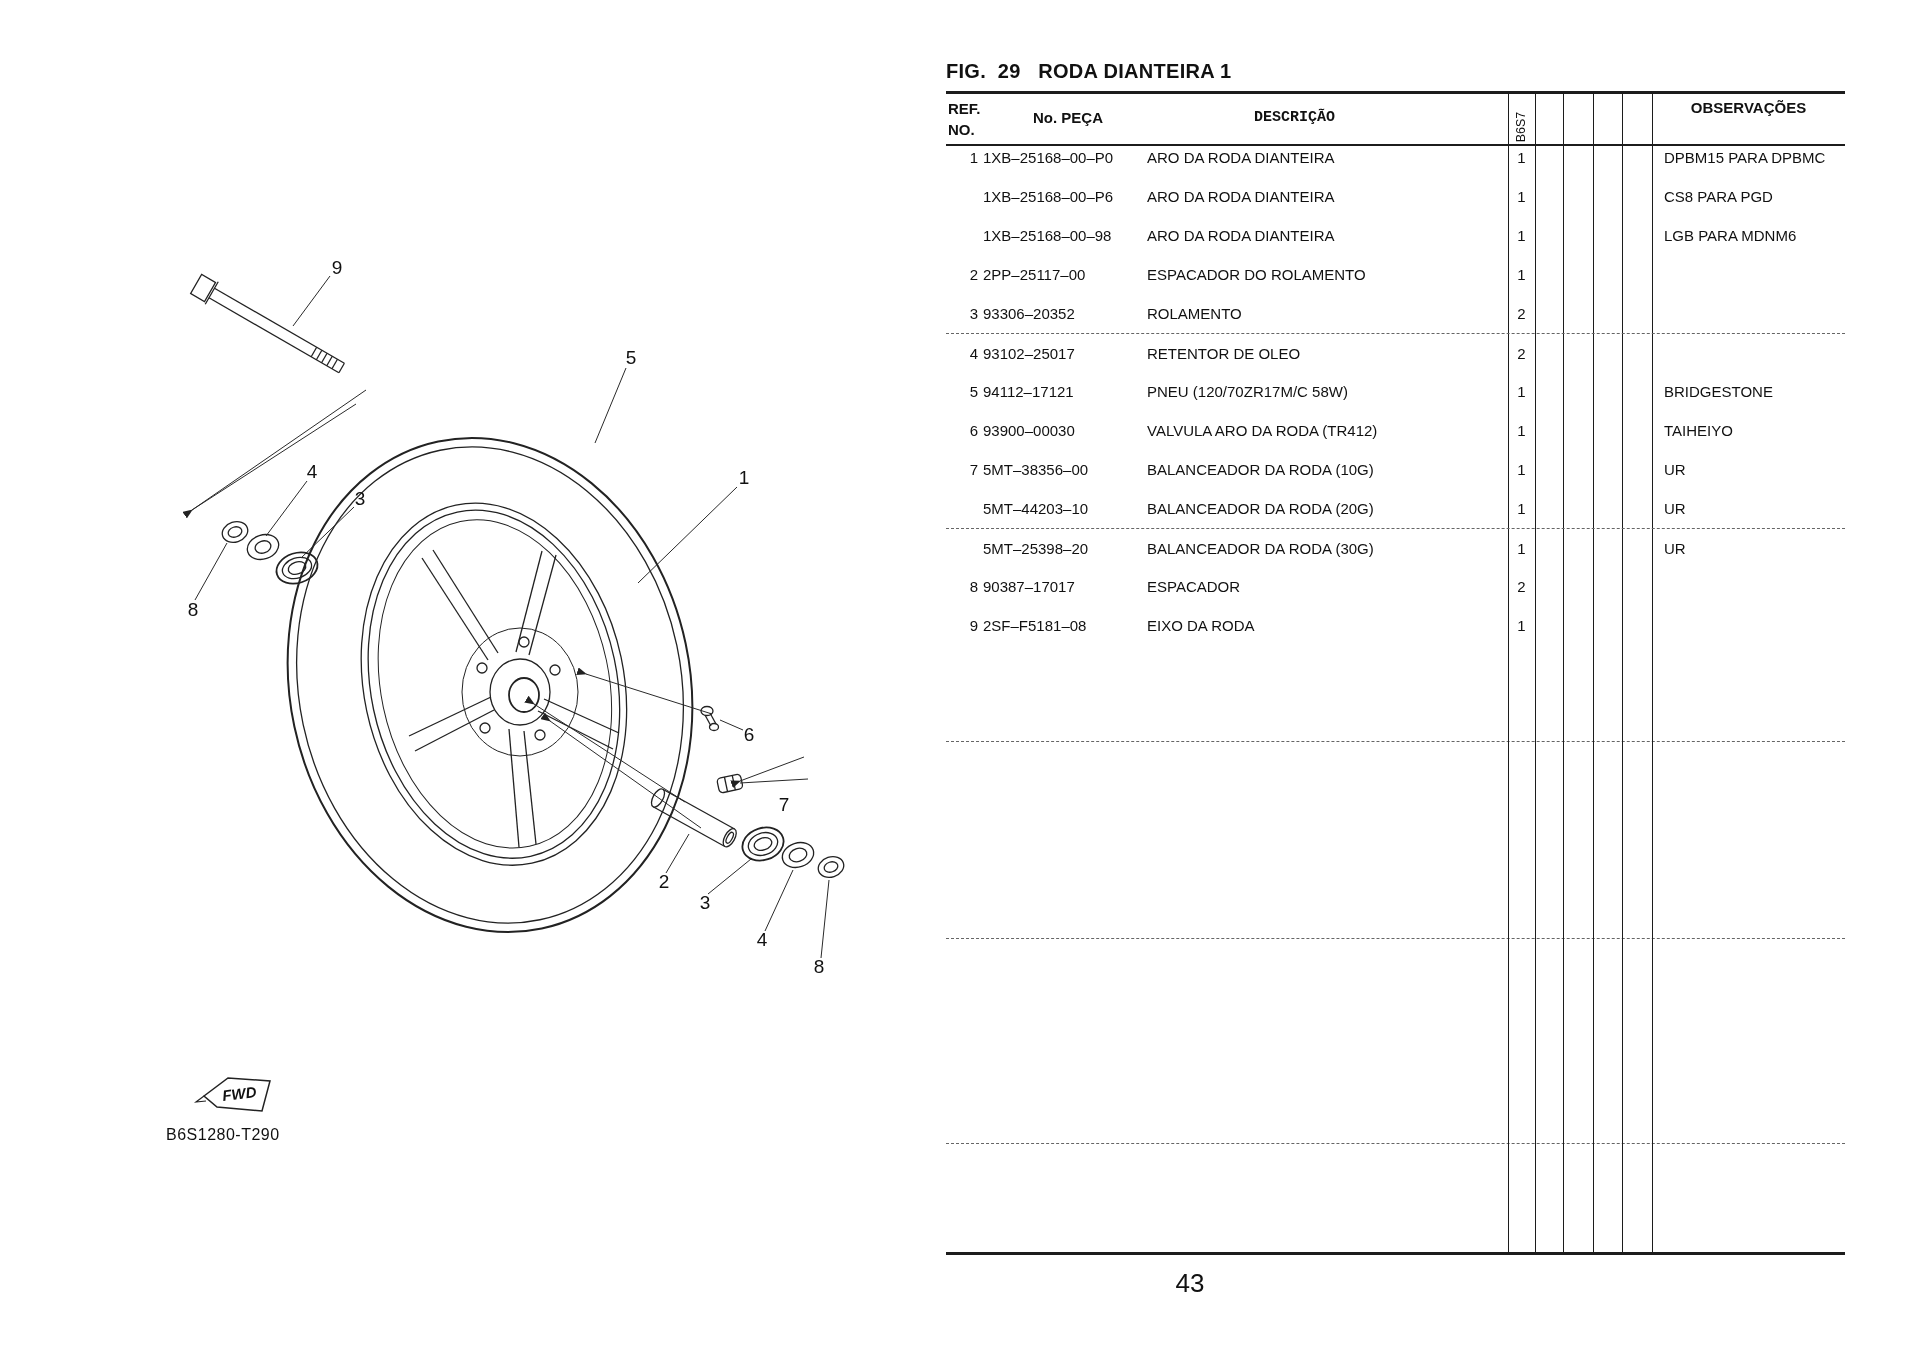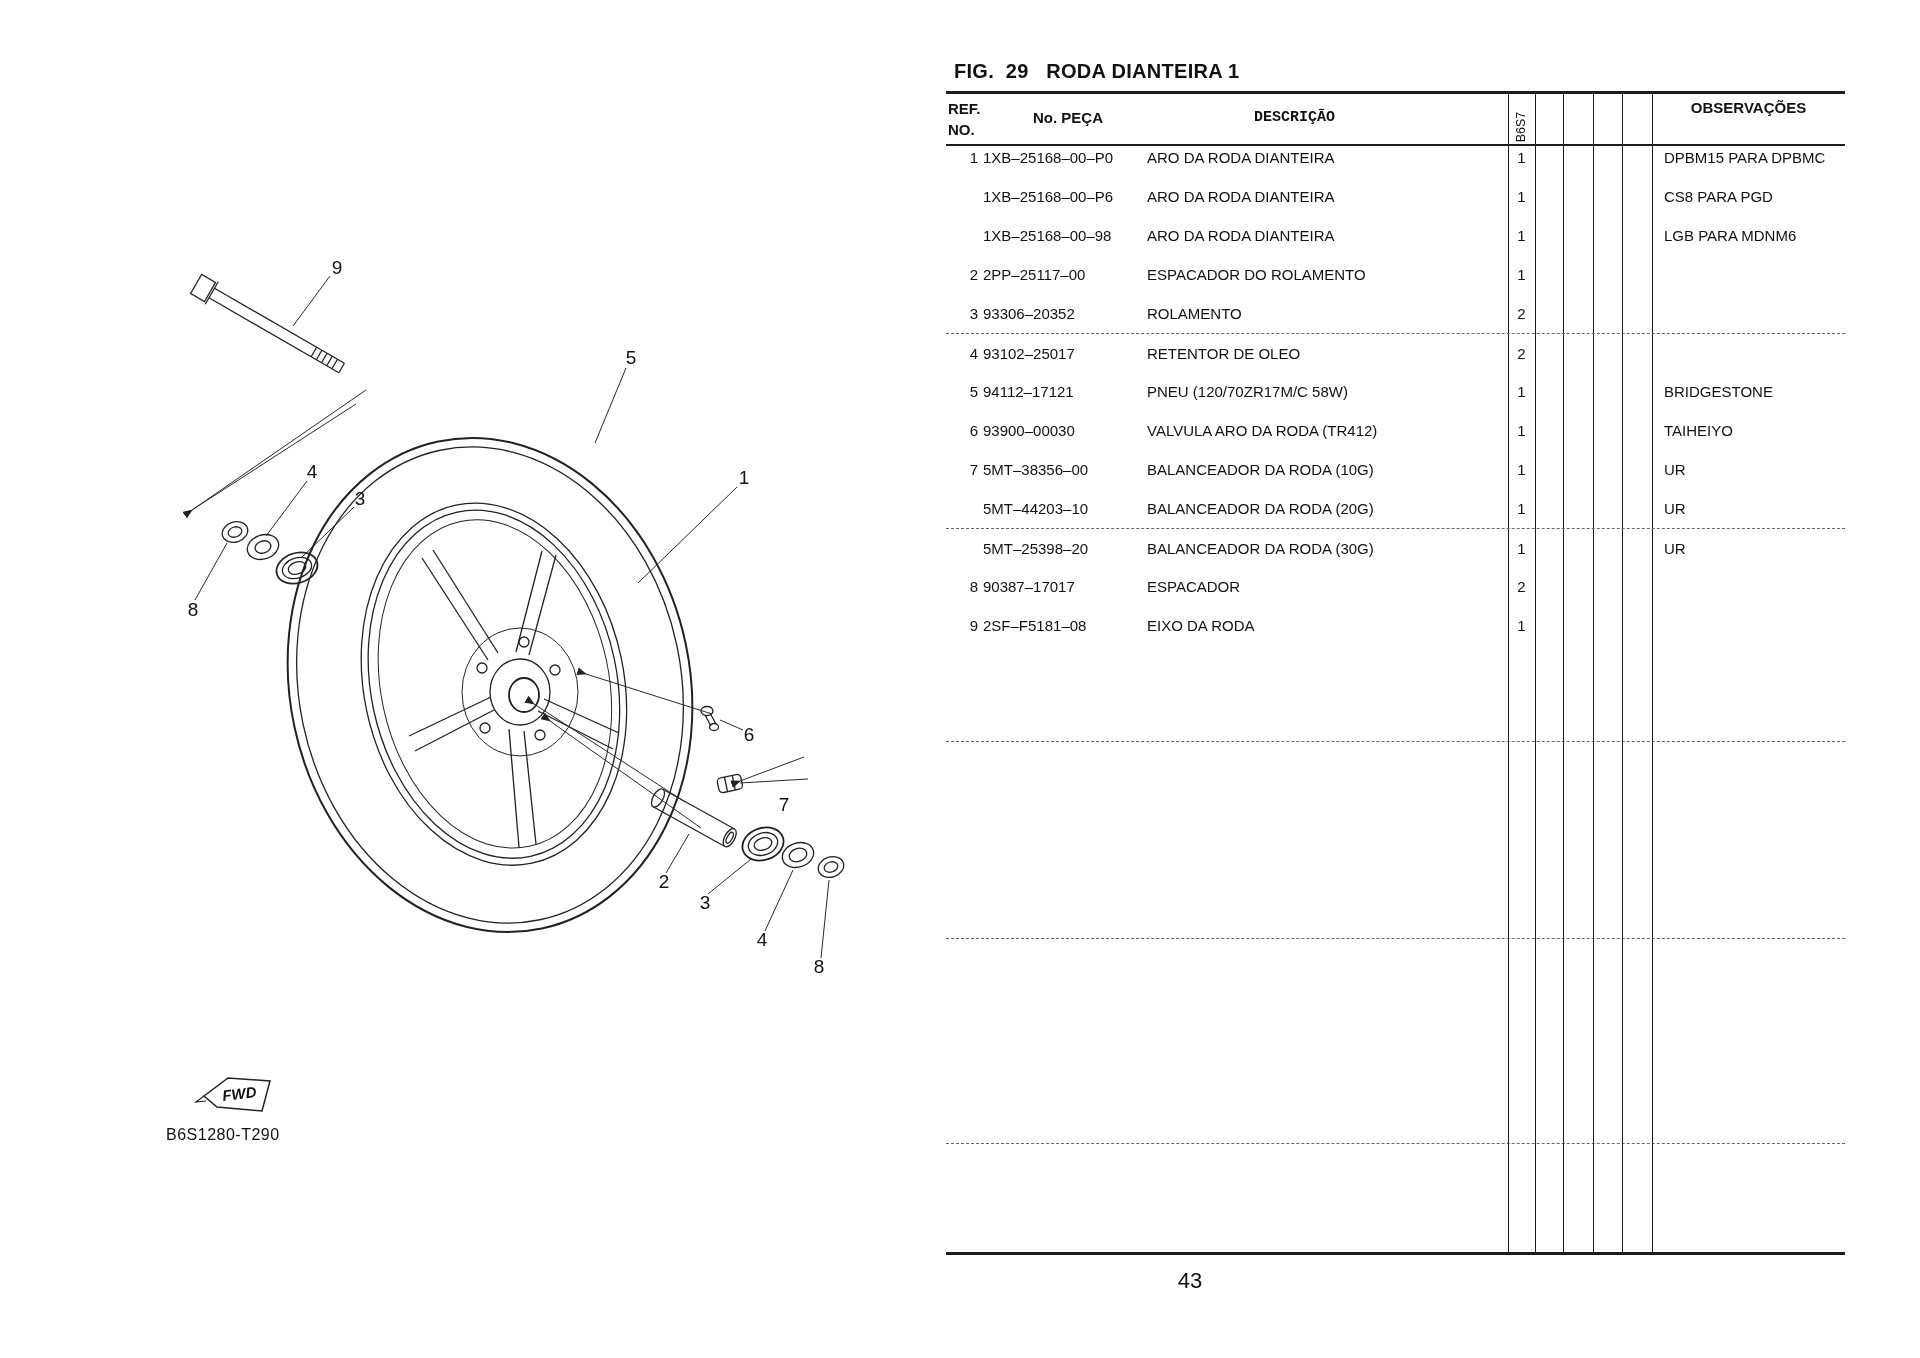--- a/index.html
+++ b/index.html
@@ -6,39 +6,39 @@
   .page{position:relative;width:1920px;height:1358px;background:#ffffff;
         font-family:"Liberation Sans",sans-serif;color:#111;overflow:hidden;}
 
   
   .fig-layer{position:absolute;left:100px;top:180px;width:800px;height:1000px;}
   .fig-layer svg{position:absolute;left:0;top:0;}
   .callout{position:absolute;transform:translate(-50%,-50%);font-size:19px;color:#111;}
 
   
   .tbl{position:absolute;left:946px;top:60px;width:899px;height:1250px;font-size:15px;}
-  .tbl-title{position:absolute;left:0;top:0;font-size:20px;font-weight:bold;white-space:pre;letter-spacing:.3px;margin-left:8px;}
+  .tbl-title{position:absolute;left:0;top:0;font-size:20px;font-weight:bold;white-space:pre;letter-spacing:.3px;}
   .hline{position:absolute;left:0;width:899px;background:#1c1c1c;}
   .hline.dashed{background:none;border-top:1px dashed #666;height:0;}
   .vline{position:absolute;top:31px;width:1px;height:1161px;background:#1c1c1c;}
   .hdr{position:absolute;font-weight:bold;font-size:15px;}
   .hdr.center{text-align:center;}
   .hdr-b6s7{position:absolute;left:550px;top:60px;width:50px;text-align:center;
             font-size:12.5px;font-weight:normal;transform:rotate(-90deg);}
   .trow{position:absolute;left:0;width:899px;height:39px;line-height:39px;}
   .trow span{position:absolute;top:0;white-space:nowrap;}
   .c-ref{left:0;width:32px;text-align:right;}
   .c-part{left:37px;}
   .c-desc{left:201px;}
   .c-qty{left:562px;width:27px;text-align:center;}
   .c-obs{left:718px;}
   .dash-top{border-top:1px dashed #666;}
 
   .page-number{position:absolute;left:1150px;top:1268px;width:80px;text-align:center;
-               font-size:22px;color:#111;}
+               font-size:26px;color:#111;}
 </style>
 </head>
 <body>
 
 <div class="page">
 
   <div class="fig-layer">
     <svg width="800" height="1000" viewBox="0 0 800 1000">
       <defs>
         <marker id="arr" markerWidth="10" markerHeight="8" refX="1" refY="4" orient="auto">

